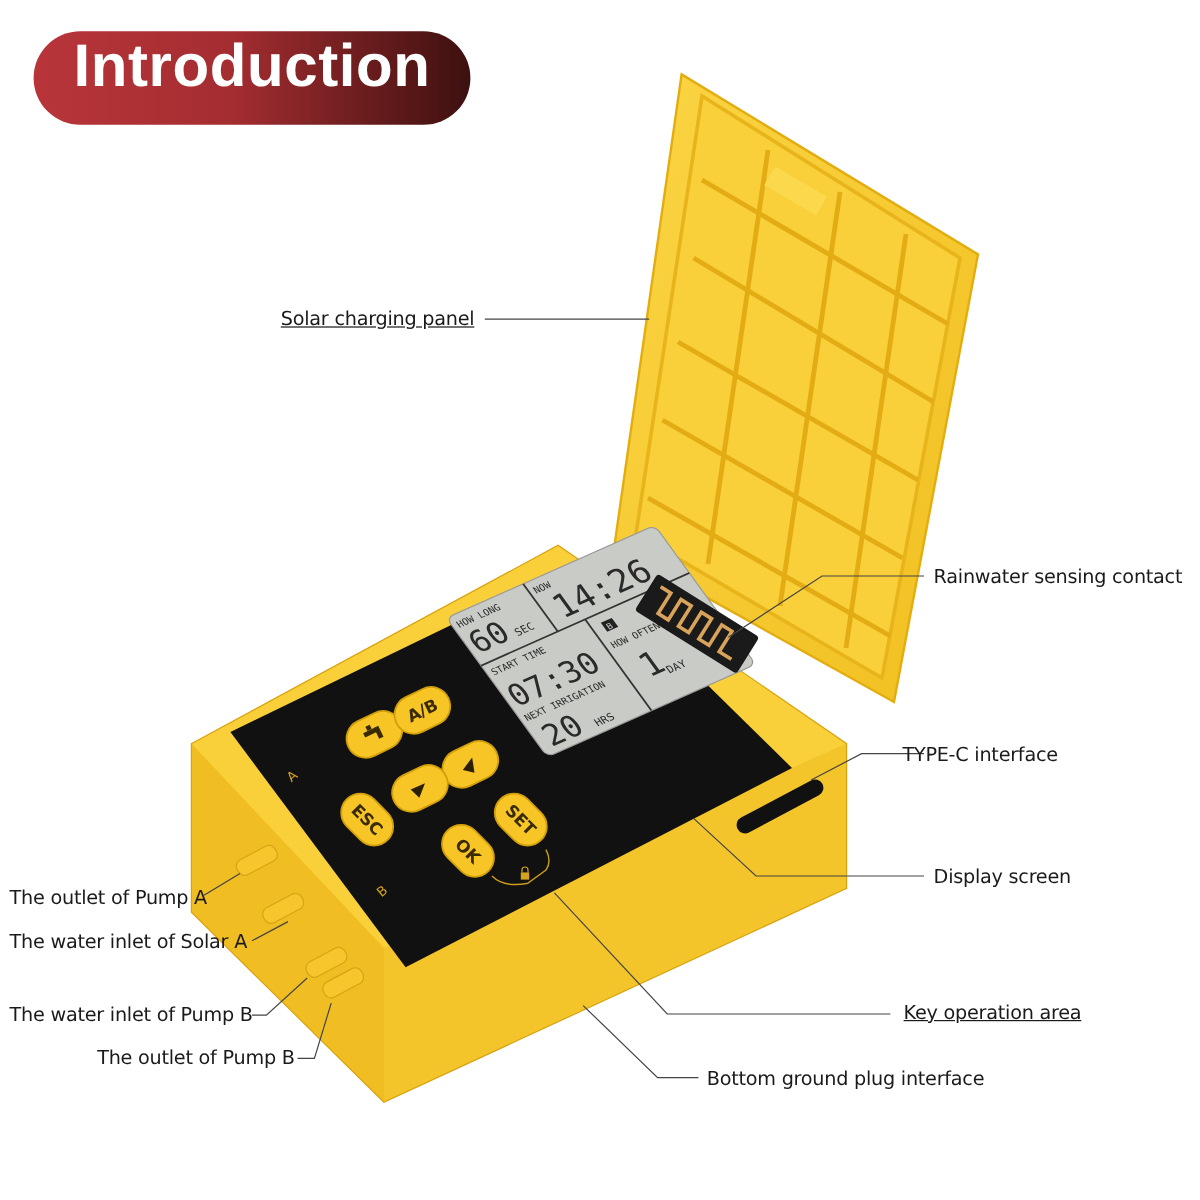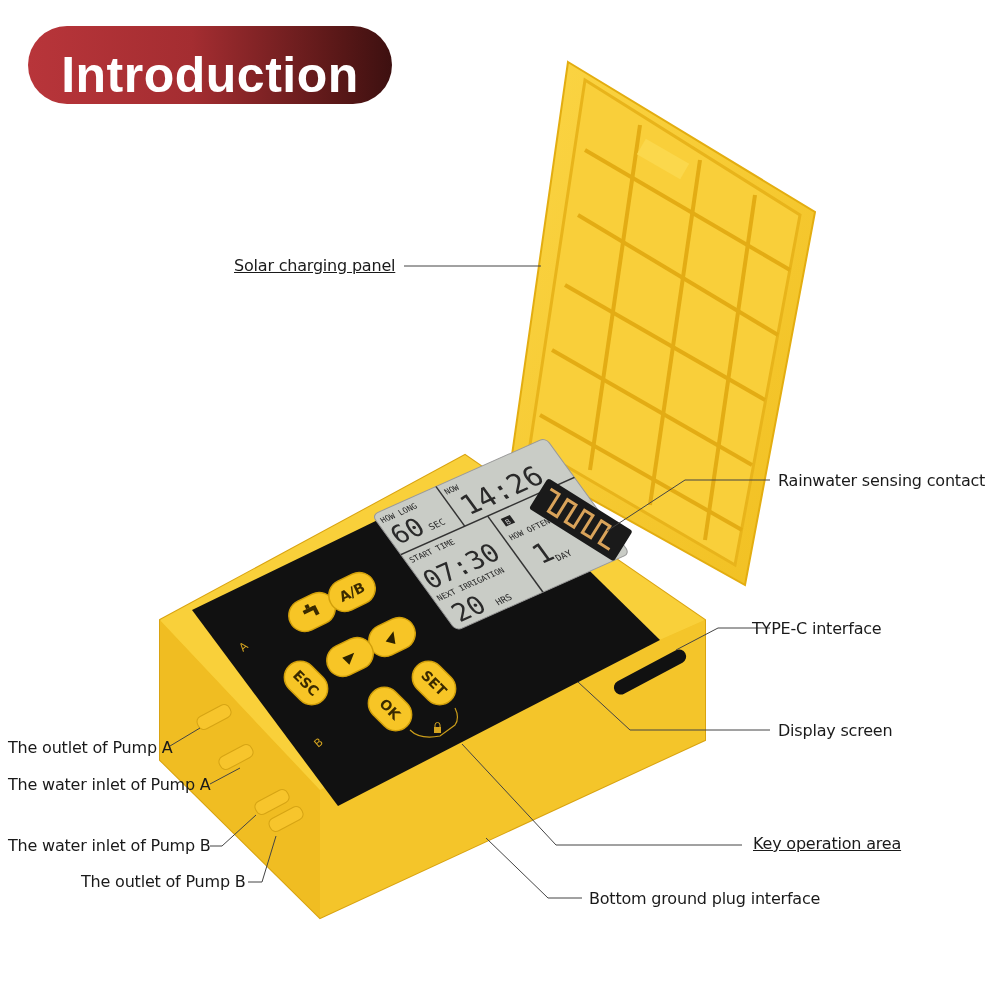--- a/index.html
+++ b/index.html
@@ -1,20 +1,20 @@
 <!DOCTYPE html>
 <html><head>
 <meta charset="utf-8">
 <style>
   html, body { margin:0; padding:0; }
   body { width:1000px; height:1000px; background:#ffffff; position:relative; overflow:hidden;
          font-family:"Liberation Sans", "DejaVu Sans", sans-serif; }
   .badge { position:absolute; left:28px; top:26px; width:364px; height:78px; border-radius:39px;
            background:linear-gradient(90deg,#b8353a 0%,#a42d31 45%,#5a1818 85%,#3d1010 100%);
-           display:flex; align-items:flex-end; justify-content:center; }
+           display:flex; align-items:flex-start; justify-content:center; }
   .badge span { color:#fff; font-weight:bold; font-size:50px; letter-spacing:0.5px; font-family:"Liberation Sans", sans-serif; }
   .label { position:absolute; font-size:16px; color:#1a1a1a; white-space:nowrap; font-family:"DejaVu Sans", sans-serif; letter-spacing:-0.2px; }
   svg.stage { position:absolute; left:0; top:0; }
   .lcd-text { font-family:"DejaVu Sans Mono", monospace; fill:#2a2a2a; }
   .btn-text { font-family:"DejaVu Sans", sans-serif; fill:#3a2a00; font-weight:bold; }
 </style>
 </head>
 <body>
 
 <div class="badge">
@@ -160,15 +160,15 @@
   </g>
 </svg>
 
 <div class="label" style="left:234px; top:256px;text-decoration:underline;">Solar charging panel</div>
 <div class="label" style="left:778px; top:471px;">Rainwater sensing contact</div>
 <div class="label" style="left:752px; top:619px;">TYPE-C interface</div>
 <div class="label" style="left:778px; top:721px;">Display screen</div>
 <div class="label" style="left:753px; top:834px;text-decoration:underline;">Key operation area</div>
 <div class="label" style="left:589px; top:889px;text-align:right;">Bottom ground plug interface</div>
 <div class="label" style="left:8px; top:738px;">The outlet of Pump A</div>
-<div class="label" style="left:8px; top:775px;">The water inlet of Pump A</div>
+<div class="label" style="left:8px; top:775px;">The water inlet of Solar A</div>
 <div class="label" style="left:8px; top:836px;">The water inlet of Pump B</div>
 <div class="label" style="left:81px; top:872px;">The outlet of Pump B</div>
 
 </body></html>

